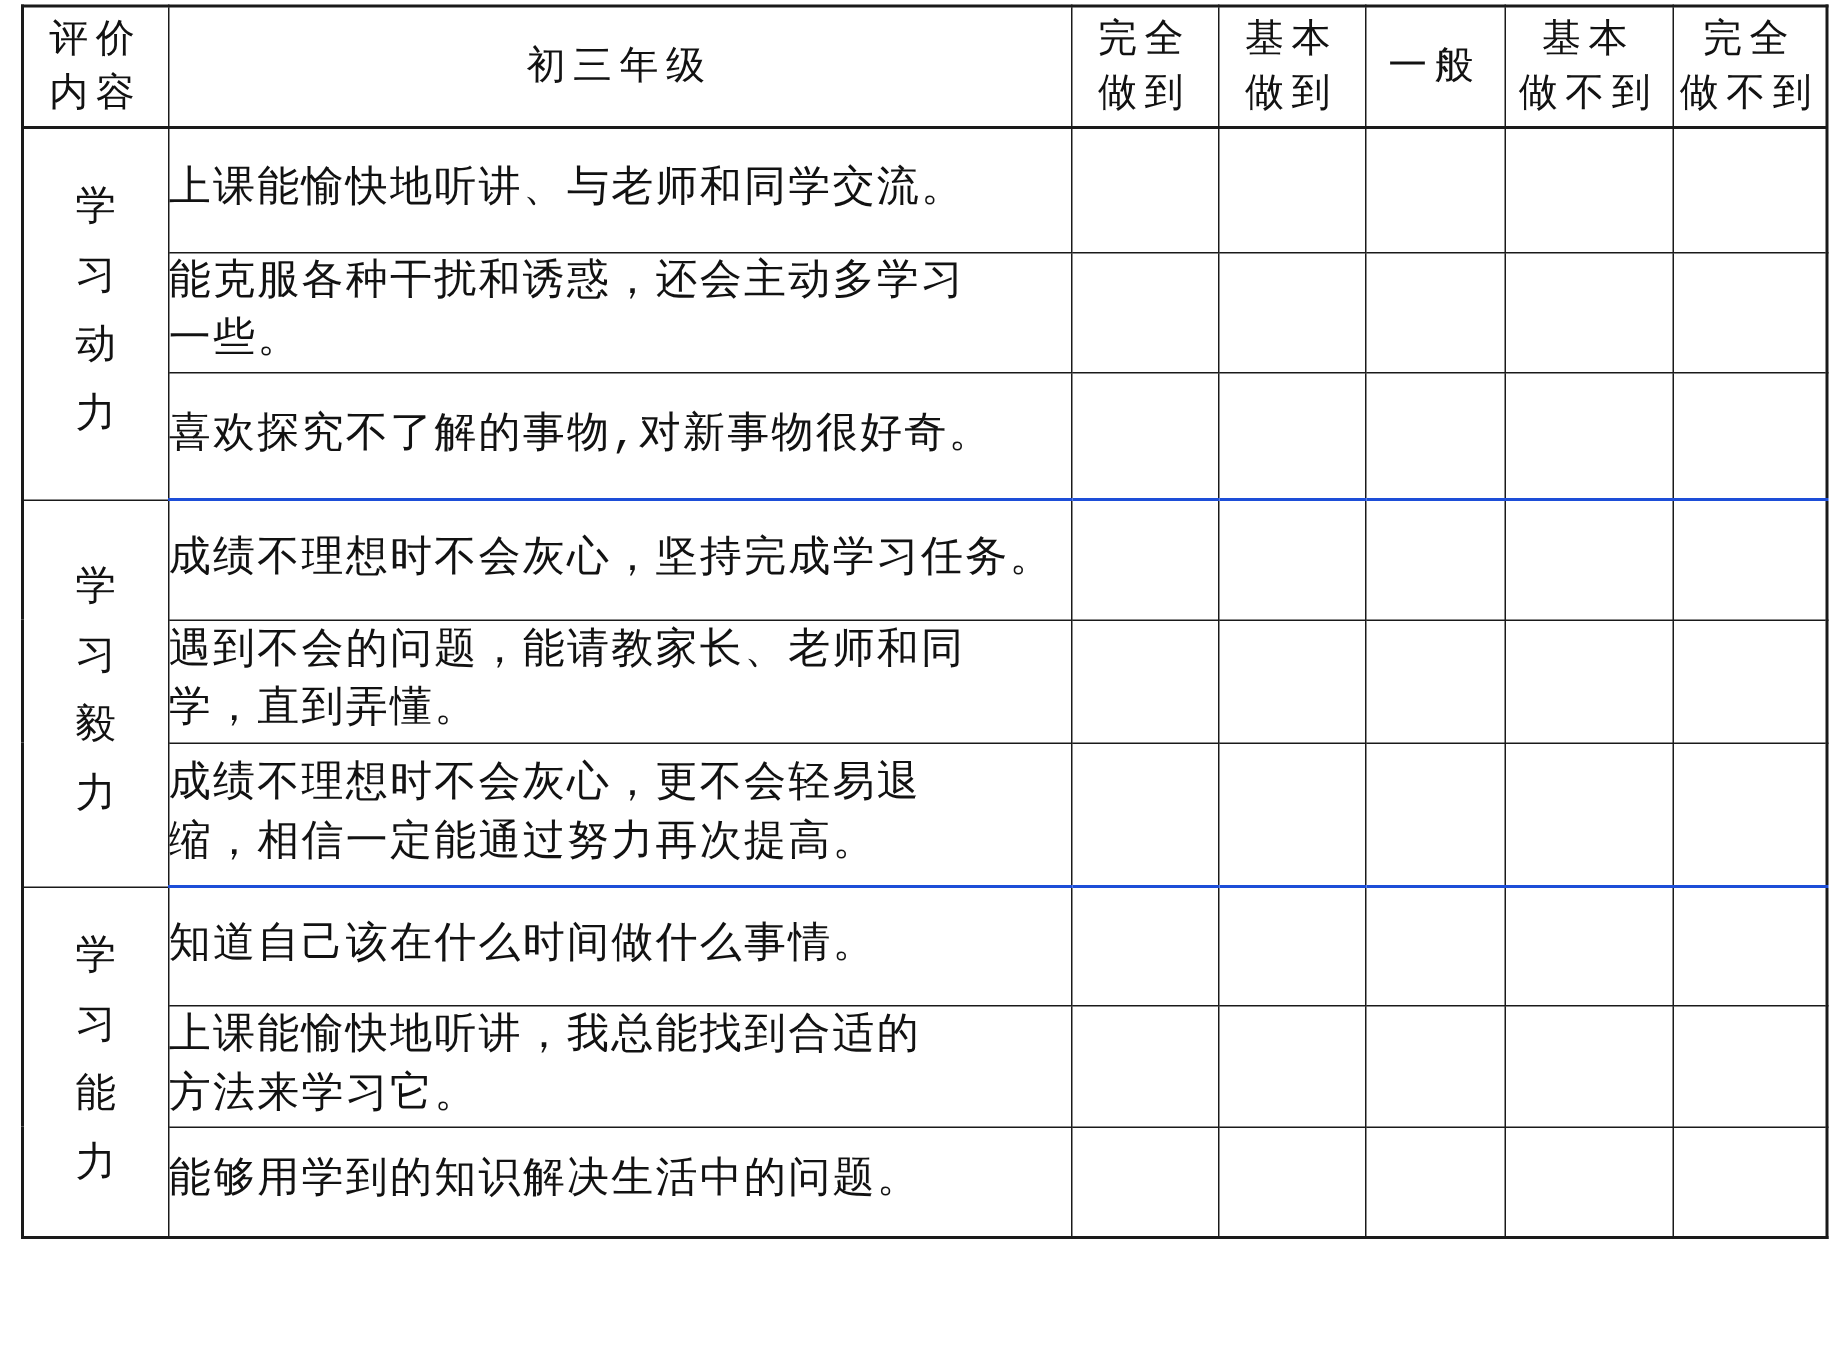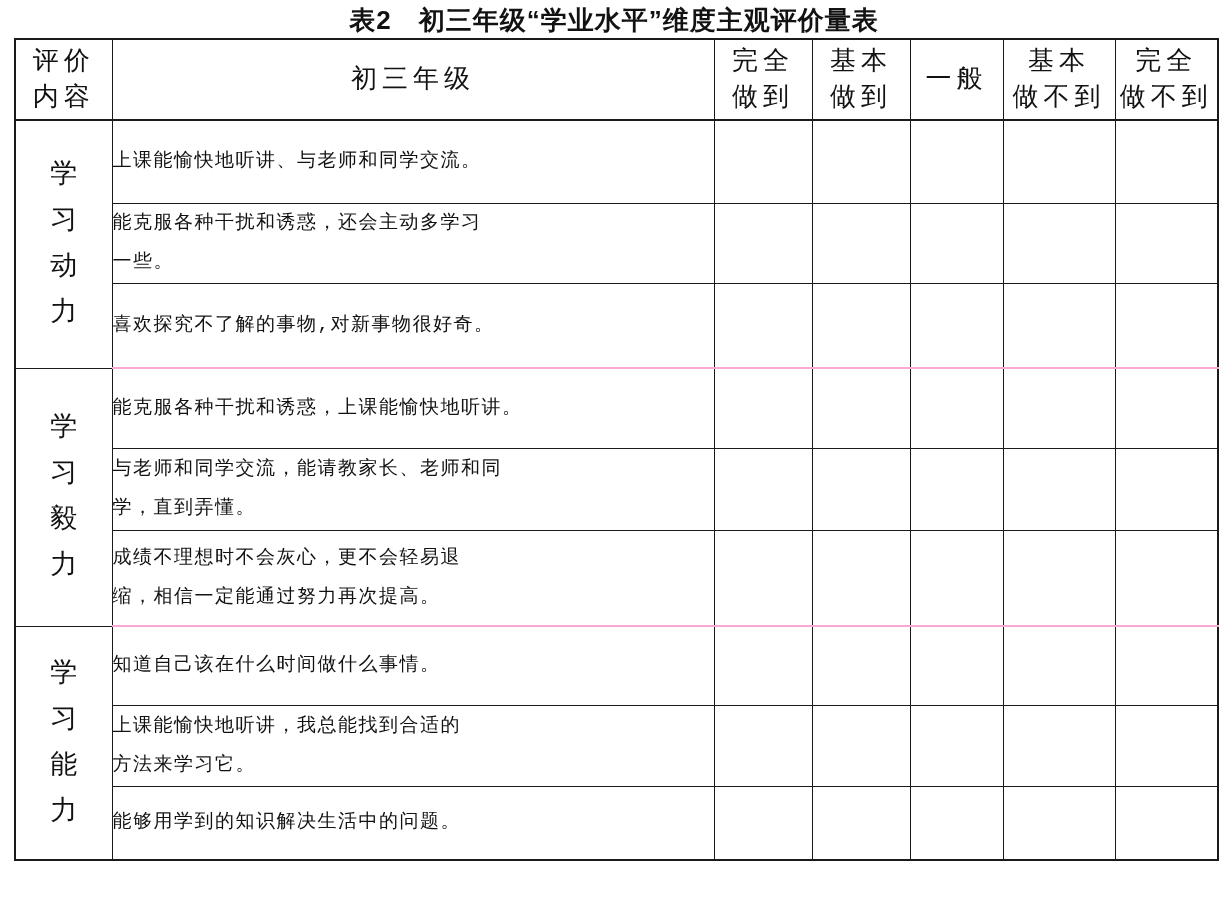--- a/index.html
+++ b/index.html
@@ -57,39 +57,38 @@
   
   td.label-cell {
     text-align: center;
     font-size: 27px;
     line-height: 46px;
     white-space: pre-line;
     letter-spacing: 0;
   }
   
   td.point-cell {
-    font-size: 19px;
+    font-size: 28px;
     line-height: 39px;
     letter-spacing: 1.5px;
     text-align: left;
     padding-left: 17px;
     padding-right: 4px;
     white-space: pre-line;
   }
   
   td.rating-cell { background: #ffffff; }
   
-  tr.group-end td { border-bottom: 2px solid #f9a8d4; }
+  tr.group-end td { border-bottom: 2px solid #1d4ed8; }
 </style>
 </head>
 <body>
 
 <div class="page">
 
-  <div class="title">表2　初三年级“学业水平”维度主观评价量表</div>
 
   <table class="eval">
     <colgroup>
       <col style="width:97px">
       <col style="width:602px">
       <col style="width:98px">
       <col style="width:98px">
       <col style="width:93px">
       <col style="width:112px">
       <col style="width:103px">
@@ -139,29 +138,29 @@
       <td class="rating-cell"></td>
       <td class="rating-cell"></td>
       <td class="rating-cell"></td>
     </tr>
 
     <tr style="height:80px">
       <td class="label-cell" rowspan="3">学
 习
 毅
 力</td>
-      <td class="point-cell">能克服各种干扰和诱惑，上课能愉快地听讲。</td>
+      <td class="point-cell">成绩不理想时不会灰心，坚持完成学习任务。</td>
       <td class="rating-cell"></td>
       <td class="rating-cell"></td>
       <td class="rating-cell"></td>
       <td class="rating-cell"></td>
       <td class="rating-cell"></td>
     </tr>
     <tr style="height:82px">
-      <td class="point-cell">与老师和同学交流，能请教家长、老师和同
+      <td class="point-cell">遇到不会的问题，能请教家长、老师和同
 学，直到弄懂。</td>
       <td class="rating-cell"></td>
       <td class="rating-cell"></td>
       <td class="rating-cell"></td>
       <td class="rating-cell"></td>
       <td class="rating-cell"></td>
     </tr>
     <tr class="group-end" style="height:96px">
       <td class="point-cell">成绩不理想时不会灰心，更不会轻易退
 缩，相信一定能通过努力再次提高。</td>

